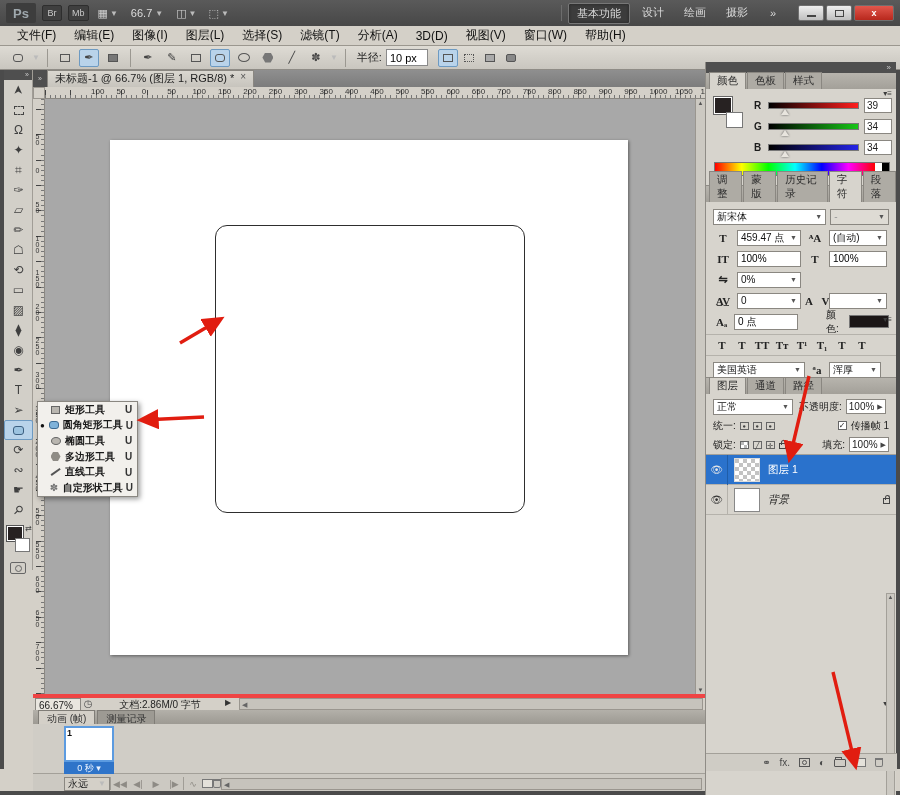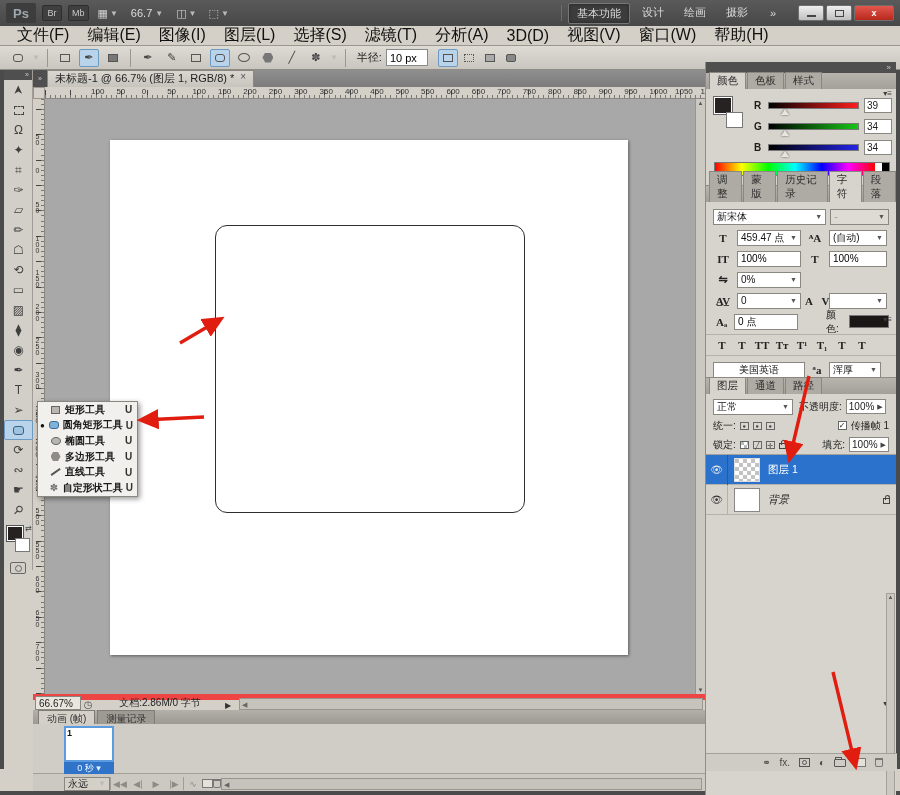--- a/index.html
+++ b/index.html
@@ -30,21 +30,21 @@
   .win-btns { display:flex; gap:2px; margin-left:8px; }
   .win-btn { width:26px; height:16px; background:linear-gradient(#efefef,#bfbfbf); border:1px solid #6f6f6f;
     border-radius:2px; display:flex; align-items:center; justify-content:center; font-size:9px; color:#333; }
   .win-btn.close { background:linear-gradient(#e2574c,#b8281d); color:#fff; width:40px; font-weight:bold; }
   .win-glyph { width:9px; height:7px; border:1px solid #444; }
   .win-glyph.min { height:2px; border:none; background:#444; margin-top:6px; }
 
   
   .menubar { position:absolute; left:0; top:26px; width:900px; height:20px; background:#d4d0c8;
     border-bottom:1px solid #9b978f; display:flex; align-items:center; padding-left:8px; z-index:6; }
-  .menu-item { padding:2px 9px; font-size:16px; color:#111; }
+  .menu-item { padding:2px 9px; font-size:12px; color:#111; }
 
   
   .optionsbar { position:absolute; left:0; top:46px; width:900px; height:24px;
     background:linear-gradient(#dedbd4,#c9c6bf); border-bottom:1px solid #8f8c86;
     display:flex; align-items:center; gap:4px; padding:0 8px; z-index:6; }
   .ob-sep { width:1px; height:18px; background:#9b9891; margin:0 3px; }
   .ob-btn { width:20px; height:18px; display:flex; align-items:center; justify-content:center;
     border:1px solid transparent; border-radius:2px; color:#444; font-size:11px; }
   .ob-btn.pressed { background:#b9d3ea; border-color:#6d9ac2; }
   .os-sq { display:inline-block; width:10px; height:8px; border:1px solid #555; }
@@ -96,22 +96,22 @@
     background-size:3px 100%,8px 100%; background-position:100% 0,100% 0; background-repeat:no-repeat; }
   .vruler-labels { position:absolute; left:0; top:34px; display:flex; flex-direction:column; }
   .vruler-labels span { height:34px; font-size:7px; color:#333; writing-mode:vertical-lr; text-orientation:upright; line-height:8px; letter-spacing:-1px; }
   .canvas { position:absolute; left:12px; top:29px; width:650px; height:595px; background:#a8a8a8; overflow:hidden; }
   .page { position:absolute; left:65px; top:41px; width:518px; height:515px; background:#fff; box-shadow:1px 1px 3px rgba(0,0,0,.45); }
   .shape-rect { position:absolute; left:105px; top:85px; width:310px; height:288px; border:1.5px solid #2e2e2e; border-radius:12px; }
   .vscroll { position:absolute; left:662px; top:29px; width:10px; height:595px; background:#ccc9c2; border-left:1px solid #9a968f;
     display:flex; flex-direction:column; justify-content:space-between; align-items:center; font-size:6px; color:#555; padding:1px 0; }
 
   
-  .statusbar { position:absolute; left:0; top:624px; width:672px; height:16px; background:#d4d0c8; border-top:6px solid #ef4444;
-    display:flex; align-items:flex-end; font-size:10px; }
+  .statusbar { position:absolute; left:0; top:624px; width:672px; height:16px; background:#d4d0c8; border-top:4px solid #ef4444;
+    display:flex; align-items:flex-start; font-size:10px; }
   .status-zoom { width:46px; height:14px; background:#e9e6df; border:1px solid #8a8781; padding:1px 3px; margin-left:2px; }
   .status-clock { width:14px; text-align:center; color:#555; }
   .status-doc { width:130px; text-align:center; color:#222; }
   .status-arrow { width:12px; color:#333; font-size:8px; }
   .hscroll { flex:1; height:12px; background:#c6c3bc; border:1px solid #9a968f; margin:0 2px; color:#666; font-size:7px; padding-left:2px; line-height:11px; }
 
   
   .anim { position:absolute; left:0; top:640px; width:672px; height:85px; background:#ccc9c2; }
   .anim-tabs { height:14px; background:linear-gradient(#b3b0a9,#9d9a93); display:flex; gap:2px; padding-left:5px; }
   .anim-tab { padding:1px 8px; font-size:10px; background:#9d9a93; color:#333; border:1px solid #807d77; border-bottom:none; }
@@ -664,21 +664,21 @@
       <div class="st-btn">T</div>
           <div class="st-btn">T</div>
           <div class="st-btn">TT</div>
           <div class="st-btn">Tт</div>
           <div class="st-btn">T¹</div>
           <div class="st-btn">T₁</div>
           <div class="st-btn">T</div>
           <div class="st-btn">T</div>
         </div>
       <div class="ch-row" style="margin-top:3px;">
-        <div class="dd" style="width:92px;flex-direction:column;">
+        <div class="dd" style="width:92px;">
             <span>美国英语</span>
             <span class="caret">▼</span>
           </div>
         <span class="ch-icon" style="width:16px;">ªa</span>
         <div class="dd" style="width:52px;">
             <span>浑厚</span>
             <span class="caret">▼</span>
           </div>
       </div>
     </div>

